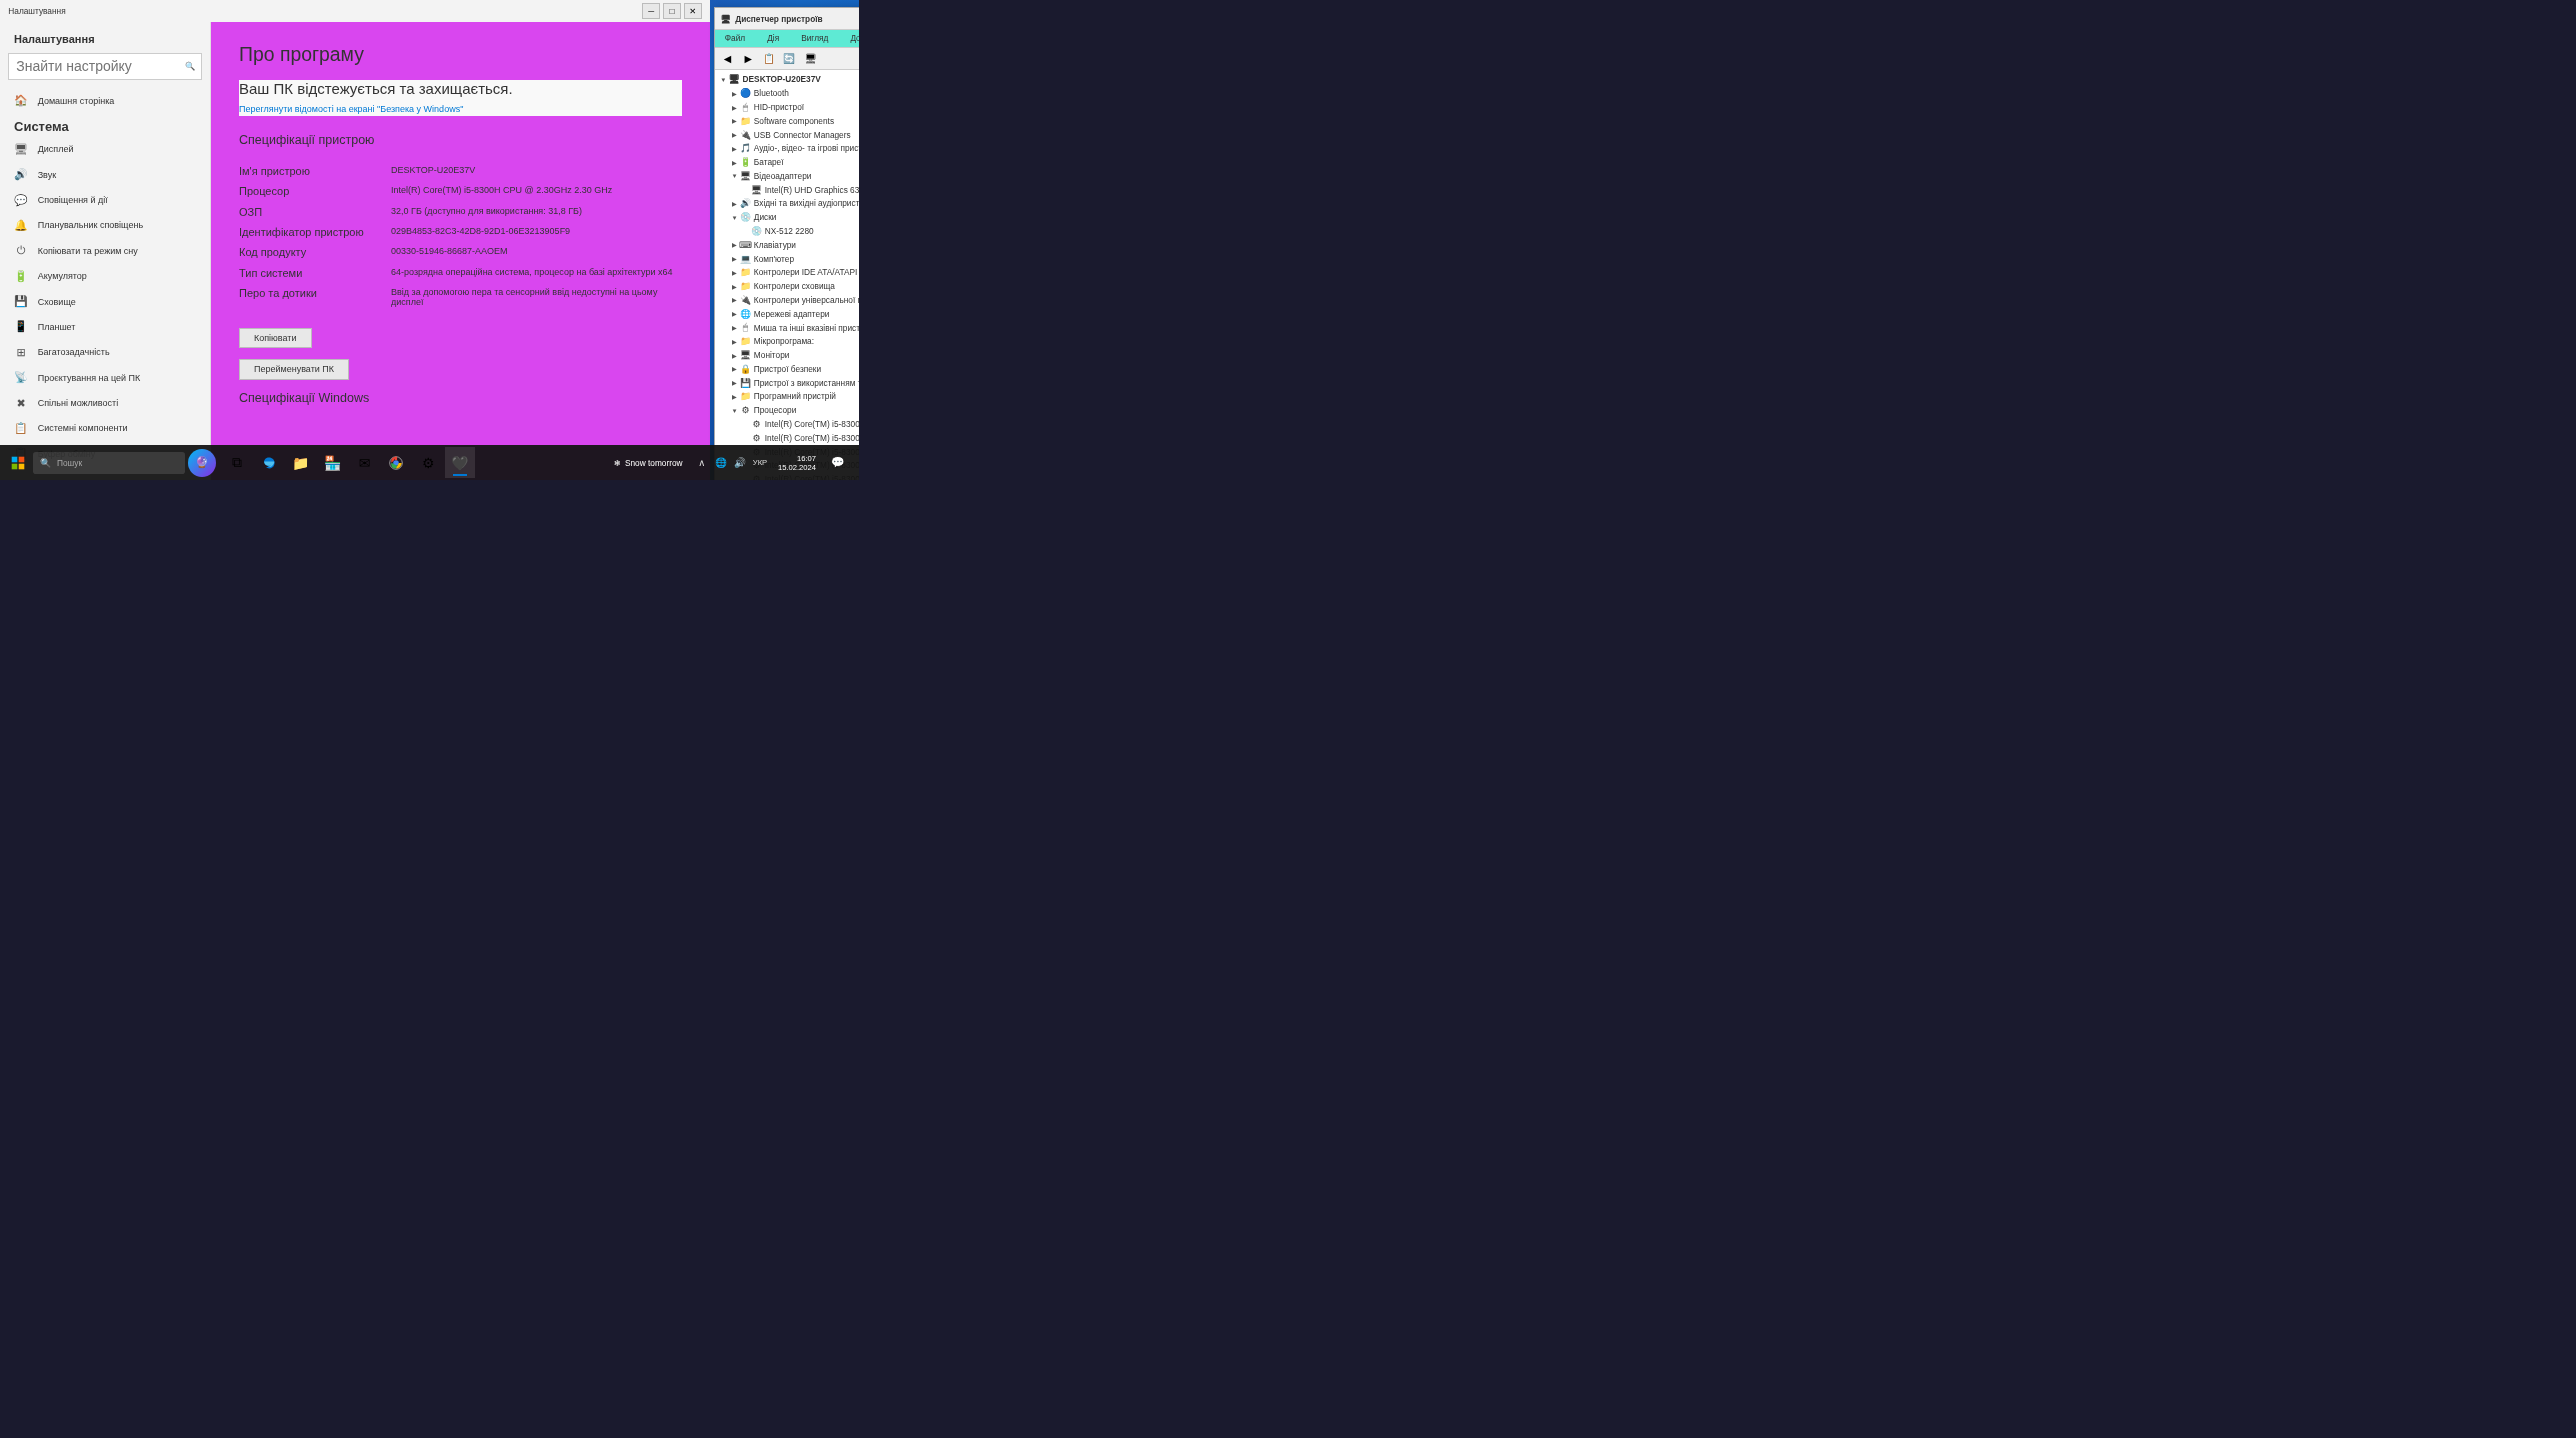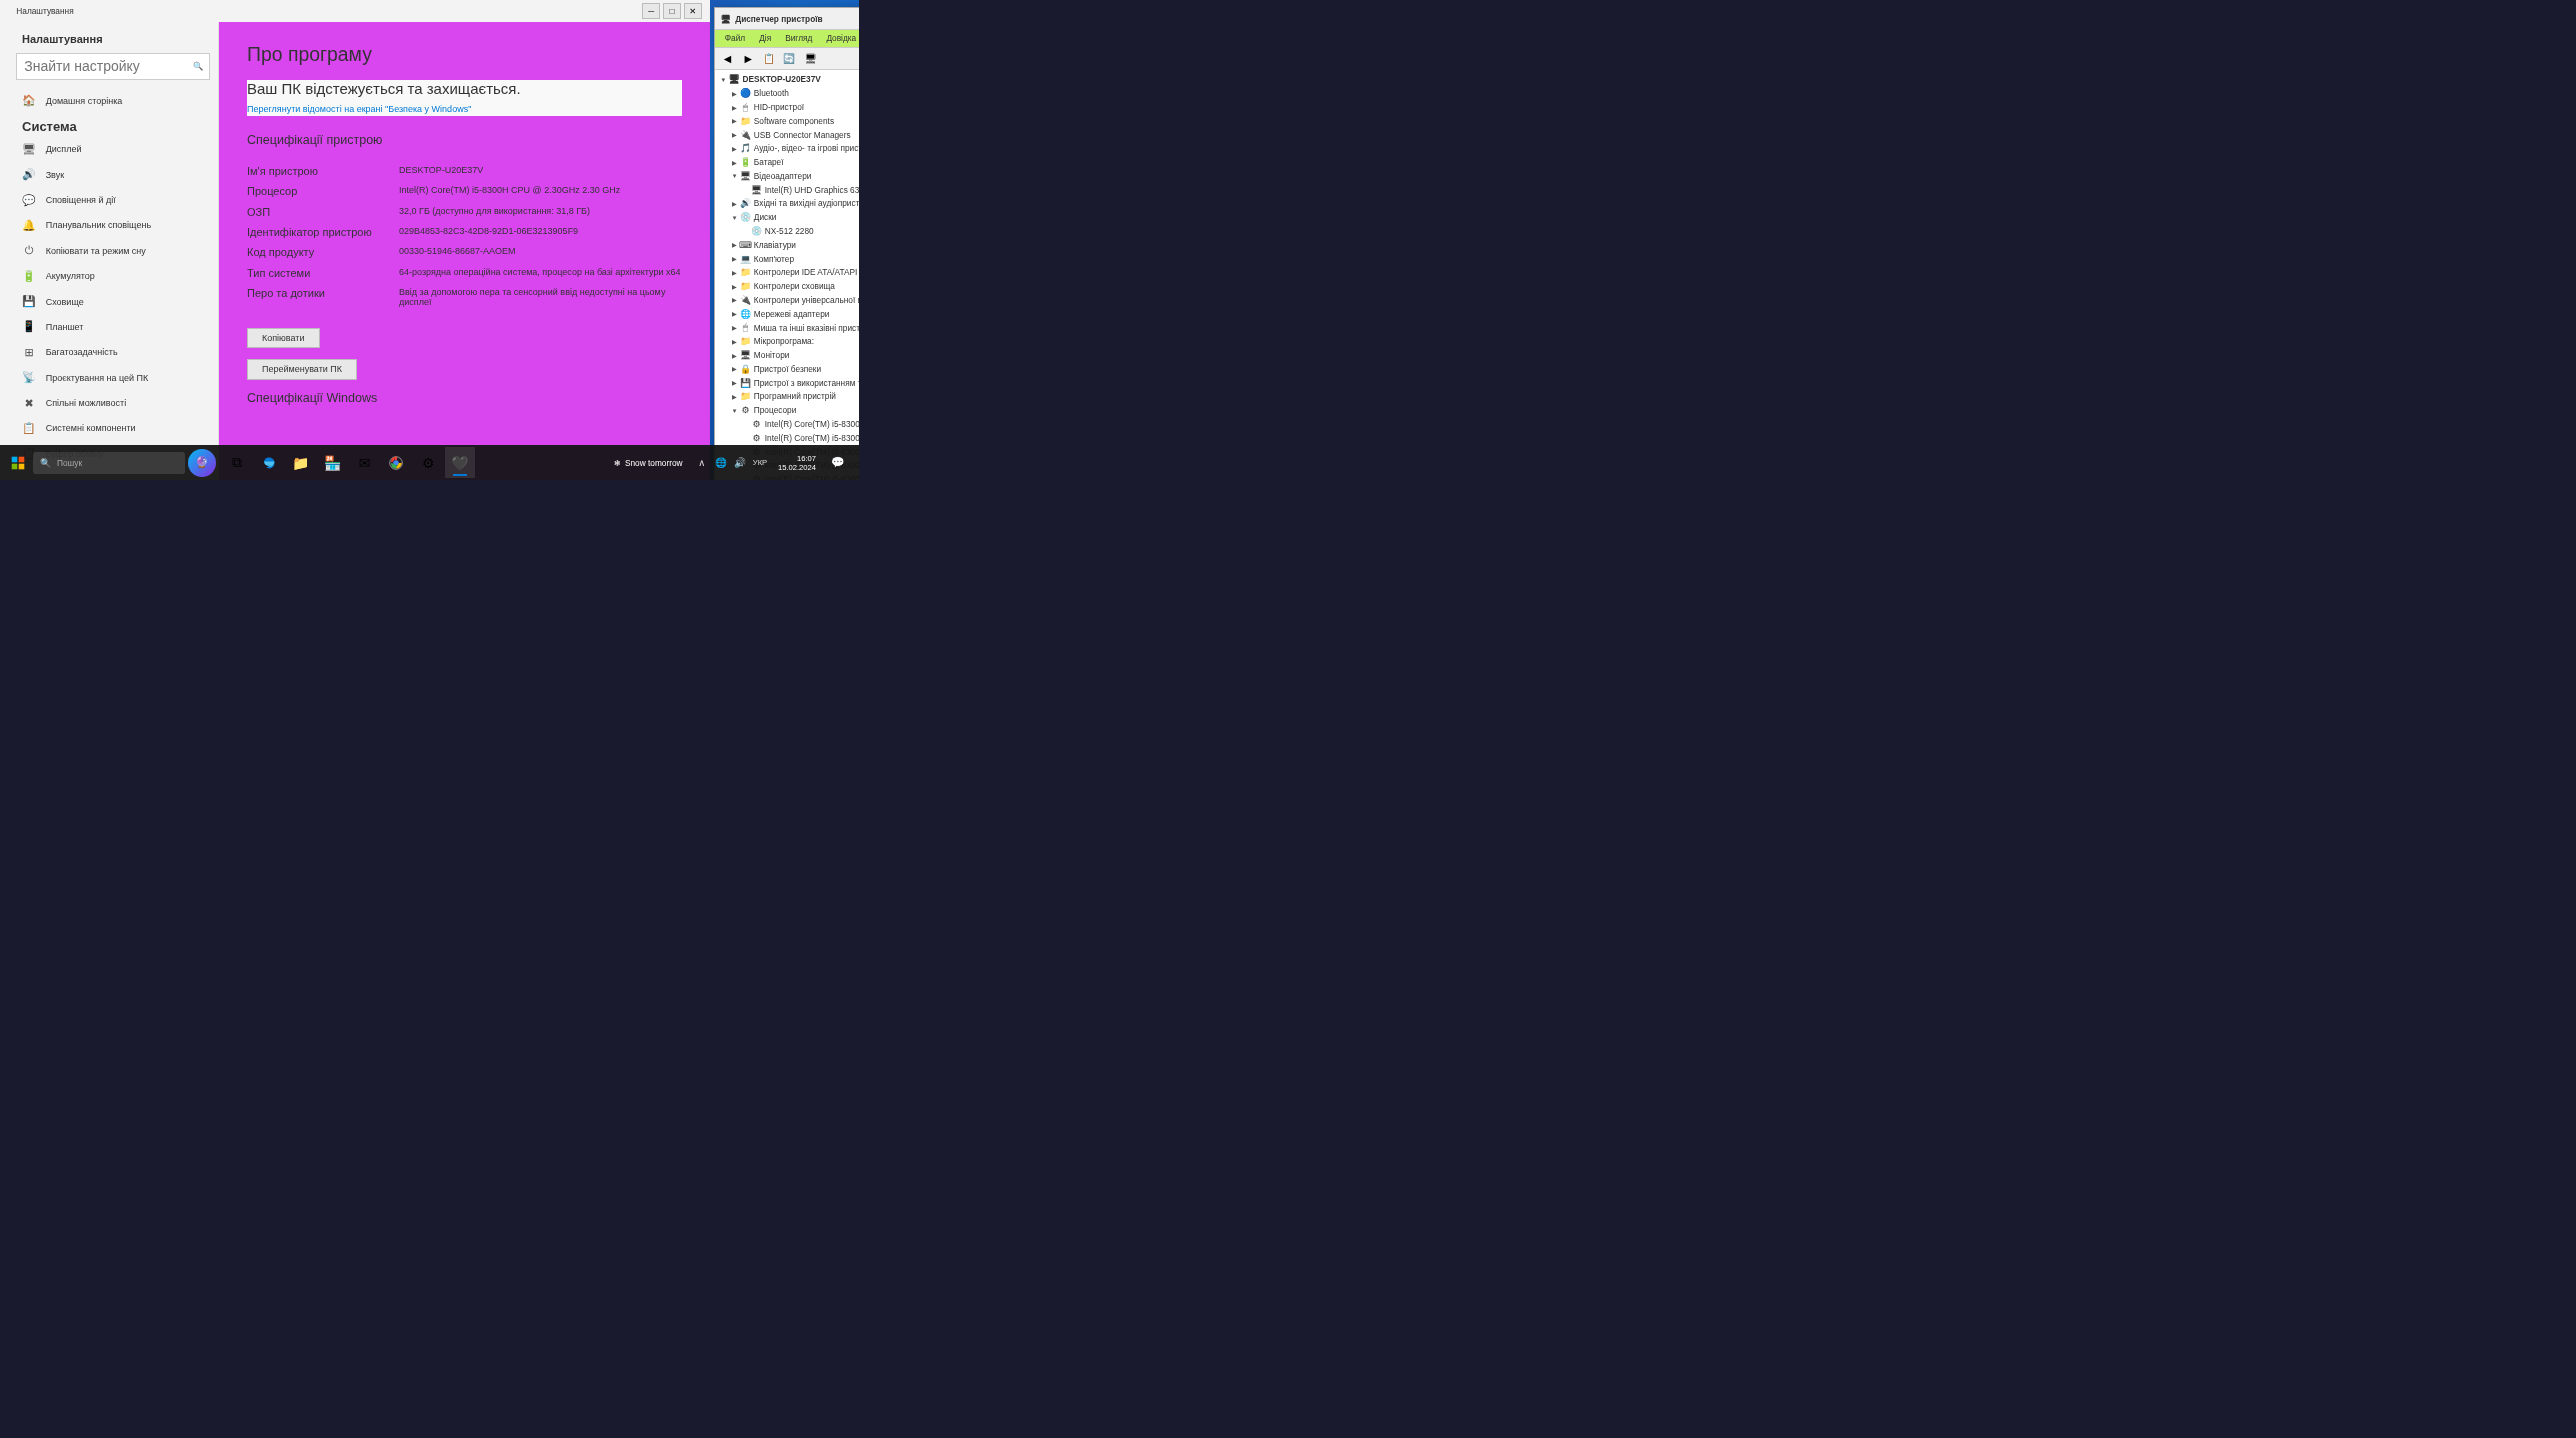--- a/index.html
+++ b/index.html
@@ -24,21 +24,20 @@
     
     .settings-window {
       position: absolute;
       top: 0;
       left: 0;
       width: 710px;
       height: 492px;
       background: #f3f3f3;
       display: flex;
       flex-direction: column;
-      padding-left: 8px;
     }
 
     .settings-titlebar {
       height: 22px;
       background: #f3f3f3;
       display: flex;
       align-items: center;
       padding: 0 8.3px;
       justify-content: space-between;
     }
@@ -246,23 +245,23 @@
       border: 0.7px solid #bbb;
       cursor: pointer;
       font-size: 7.6px;
       display: flex;
       align-items: center;
       justify-content: center;
     }
 
     .dm-menubar {
       display: flex;
-      gap: 0;
+      gap: 8px;
       padding: 1.4px 2.8px;
-      background: #bef264;
+      background: #5eead4;
       border-bottom: 0.7px solid #ccc;
     }
 
     .dm-menu-item {
       padding: 2.1px 7px;
       font-size: 8.3px;
       cursor: pointer;
       color: #333;
     }
 

